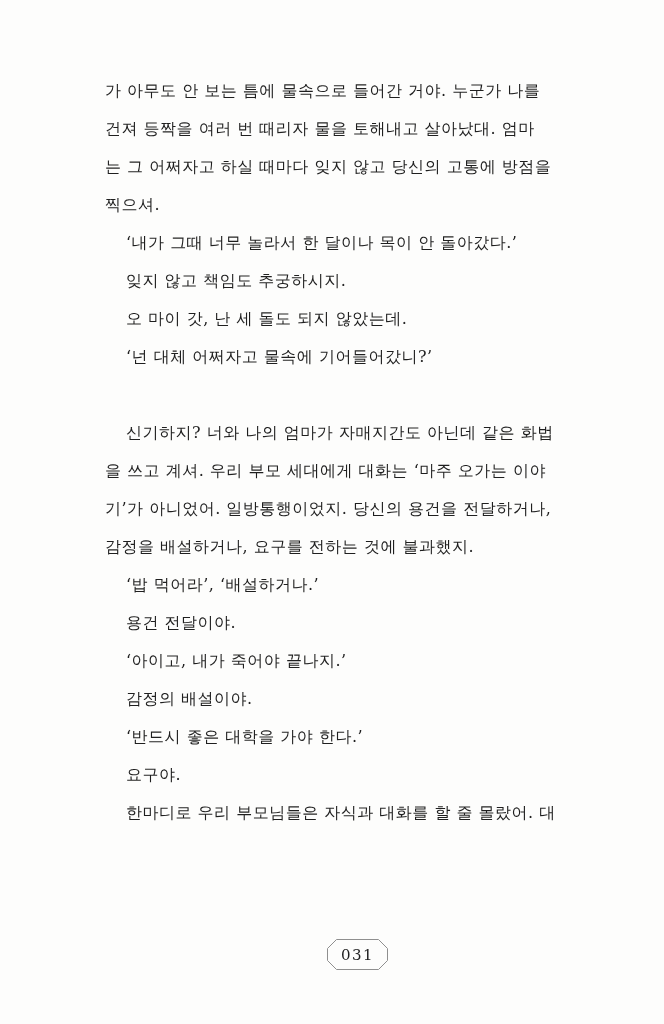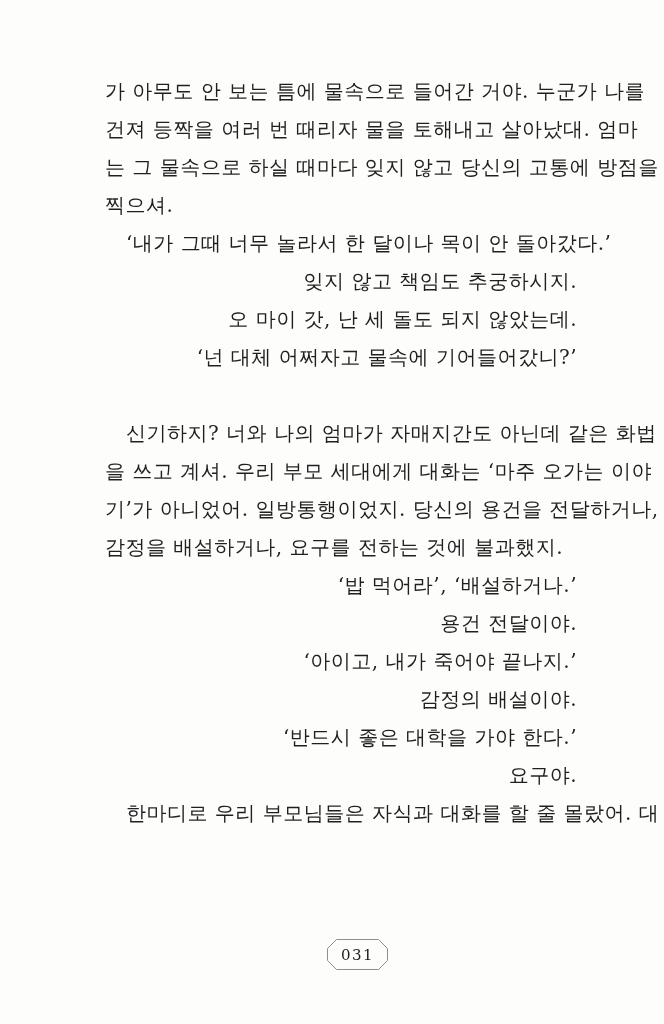--- a/index.html
+++ b/index.html
@@ -20,29 +20,28 @@
     color: #1f1f1f;
     background: #fdfdfc;
   }
   .text-block {
     position: absolute;
     left: 105px;
     top: 72px;
     width: 472px;
   }
   .line {
-    font-size: 20px;
+    font-size: 16px;
     line-height: 38px;
     letter-spacing: 0.5px;
     white-space: nowrap;
     text-align: left;
   }
   .line.indent {
     text-indent: 21px;
-    text-align: right;
   }
   .spacer {
     height: 38px;
   }
   .page-number-wrap {
     position: absolute;
     left: 327px;
     top: 939px;
     width: 61px;
     height: 18px;
@@ -55,21 +54,21 @@
   }
 </style>
 </head>
 <body>
 
 <div class="page">
 
   <div class="text-block">
     <div class="line">가 아무도 안 보는 틈에 물속으로 들어간 거야. 누군가 나를</div>
     <div class="line">건져 등짝을 여러 번 때리자 물을 토해내고 살아났대. 엄마</div>
-    <div class="line">는 그 물속으로 하실 때마다 잊지 않고 당신의 고통에 방점을</div>
+    <div class="line">는 그 어쩌자고 하실 때마다 잊지 않고 당신의 고통에 방점을</div>
     <div class="line">찍으셔.</div>
     <div class="line indent">‘내가 그때 너무 놀라서 한 달이나 목이 안 돌아갔다.’</div>
     <div class="line indent">잊지 않고 책임도 추궁하시지.</div>
     <div class="line indent">오 마이 갓, 난 세 돌도 되지 않았는데.</div>
     <div class="line indent">‘넌 대체 어쩌자고 물속에 기어들어갔니?’</div>
     <div class="spacer"></div>
     <div class="line indent">신기하지? 너와 나의 엄마가 자매지간도 아닌데 같은 화법</div>
     <div class="line">을 쓰고 계셔. 우리 부모 세대에게 대화는 ‘마주 오가는 이야</div>
     <div class="line">기’가 아니었어. 일방통행이었지. 당신의 용건을 전달하거나,</div>
     <div class="line">감정을 배설하거나, 요구를 전하는 것에 불과했지.</div>

